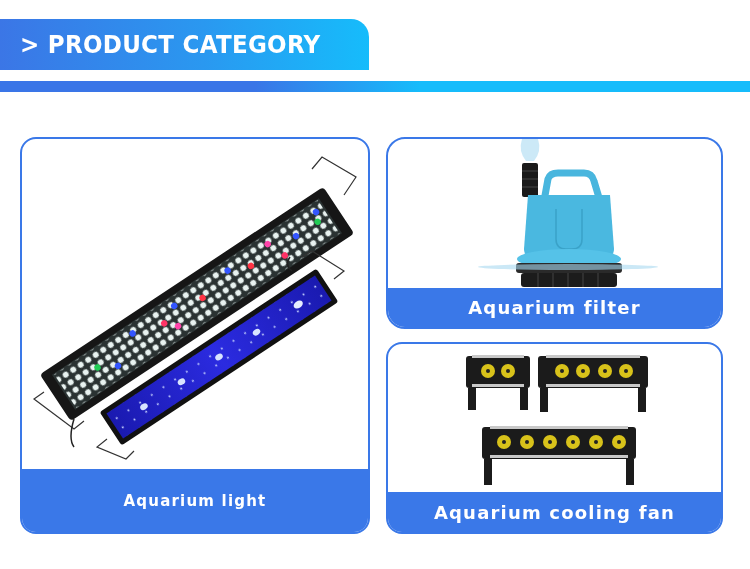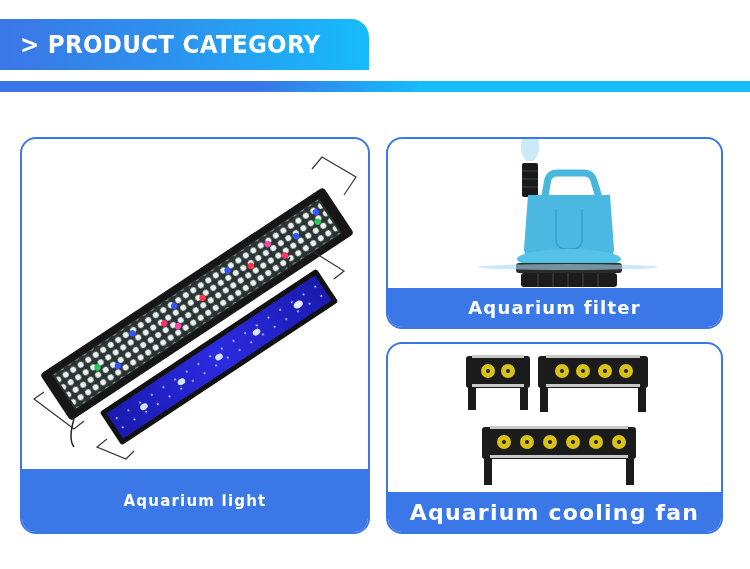--- a/index.html
+++ b/index.html
@@ -32,27 +32,27 @@
     position: absolute; left: 0; right: 0; bottom: 0;
     background: #3a78e8; color: #ffffff; font-weight: bold;
     display: flex; align-items: center; justify-content: center;
     letter-spacing: 1.2px; white-space: nowrap;
   }
 
   #card-light { left: 20px; top: 137px; width: 350px; height: 397px; }
   #card-light .card-image { height: 332px; }
   #card-light .card-label { height: 63px; font-size: 15px; }
 
-  #card-filter { left: 386px; top: 137px; width: 337px; height: 192px; }
+  #card-filter { left: 386px; top: 137px; width: 337px; height: 192px; border-radius: 19px; }
   #card-filter .card-image { height: 151px; }
   #card-filter .card-label { height: 39px; font-size: 18px; }
 
   #card-fan { left: 386px; top: 342px; width: 337px; height: 192px; }
   #card-fan .card-image { height: 150px; }
-  #card-fan .card-label { height: 40px; font-size: 22px; }
+  #card-fan .card-label { height: 40px; font-size: 18px; }
 
   svg { display: block; }
 </style>
 </head>
 <body>
 
 <div class="header-tab">
   <span class="header-title">&gt; PRODUCT CATEGORY</span>
 </div>
 <div class="header-bar"></div>

